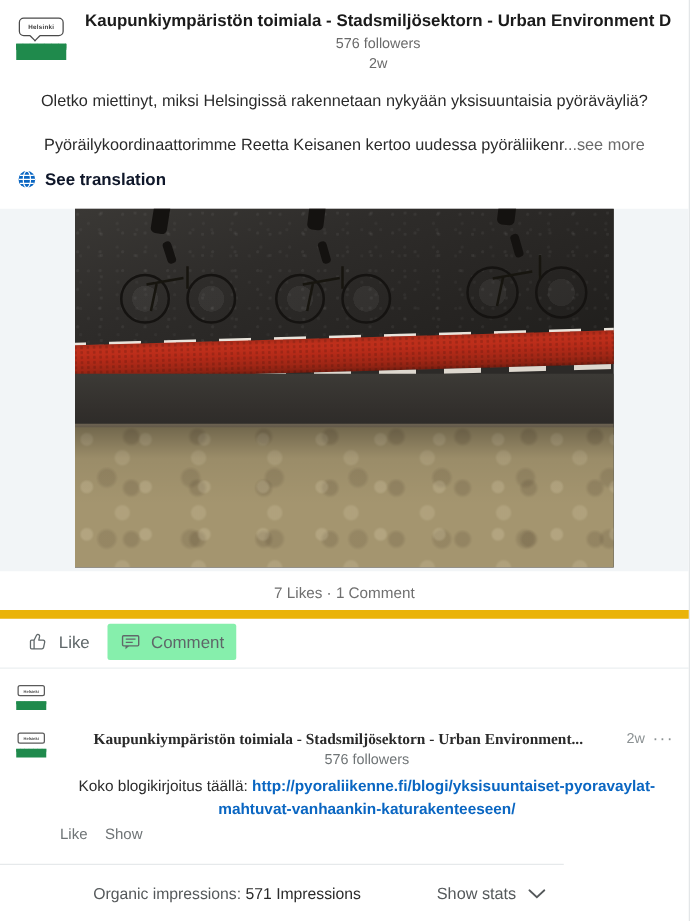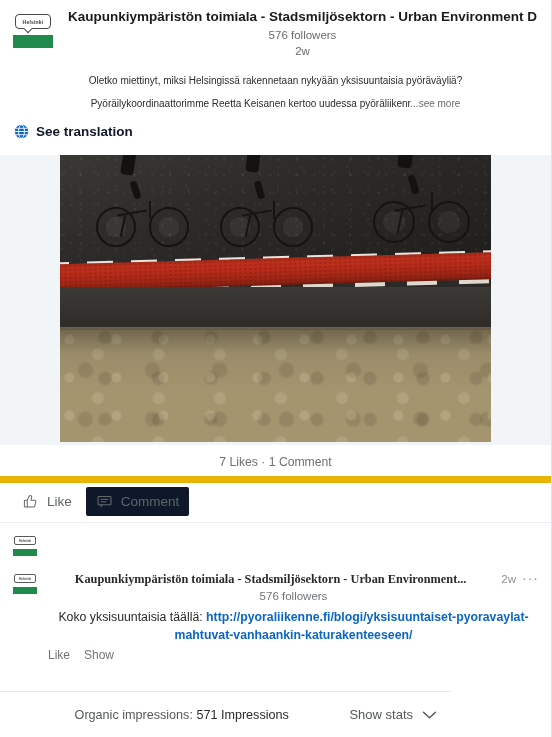--- a/index.html
+++ b/index.html
@@ -69,23 +69,23 @@
     font-size: 13.5px; font-weight: 700; color: #1b1b1b;
     line-height: 18px;
     white-space: nowrap; overflow: hidden;
   }
   .followers { font-size: 11.5px; color: #6a6a6a; line-height: 16px; margin-top: 1px; }
   .age { font-size: 11.5px; color: #6a6a6a; line-height: 16px; }
 
   
   .post-body { padding: 8px 14px 0 14px; }
   .post-para {
-    font-size: 10px; color: #2b2b2b; line-height: 19px;
-  }
-  .post-para + .post-para { margin-top: 4px; }
+    font-size: 13px; color: #2b2b2b; line-height: 19px;
+  }
+  .post-para + .post-para { margin-top: 16px; }
   .see-more { color: #6a6a6a; }
   .translate-row {
     display: flex; align-items: center; gap: 7px;
     margin-top: 11px; padding-bottom: 2px;
   }
   .translate-row .label {
     font-size: 13.5px; font-weight: 700; color: #0f172a;
   }
 
   
@@ -209,21 +209,21 @@
     gap: 4px;
     border-bottom: 1px solid #eceff1;
   }
   .act-btn {
     display: flex; align-items: center; gap: 8px;
     padding: 6px 10px;
     border-radius: 2px;
     font-size: 13.5px; color: #5e6668; font-weight: 400;
     cursor: pointer;
   }
-  .act-btn.hover { background: #0f172a; }
+  .act-btn.hover { background: #86efac; }
 
   
   .add-comment {
     display: flex; align-items: center; gap: 10px;
     padding: 10px 12px 10px 12px;
   }
   .mini-logo {
     width: 26px; height: 26px; flex: 0 0 26px;
     position: relative;
   }
@@ -430,21 +430,21 @@
         </div>
       <div class="mc"></div>
     </div>
     <div class="cmt-main">
       <div class="cmt-top">
         <div class="cmt-name">Kaupunkiympäristön toimiala - Stadsmiljösektorn - Urban Environment...</div>
         <div class="cmt-age">2w</div>
         <div class="cmt-dots">···</div>
       </div>
       <div class="cmt-followers">576 followers</div>
-      <div class="cmt-text"><span>Koko yksisuuntaisia täällä: </span><span class="cmt-link">http://pyoraliikenne.fi/blogi/yksisuuntaiset-pyoravaylat-mahtuvat-vanhaankin-katurakenteeseen/</span></div>
+      <div class="cmt-text"><span>Koko blogikirjoitus täällä: </span><span class="cmt-link">http://pyoraliikenne.fi/blogi/yksisuuntaiset-pyoravaylat-mahtuvat-vanhaankin-katurakenteeseen/</span></div>
       <div class="cmt-actions">
         <span>Like</span>
         <span>Show</span>
       </div>
     </div>
   </div>
 
   <div class="footer">
     <div class="imp"><span>Organic impressions: </span><b>571 Impressions</b></div>
     <div class="show-stats">

